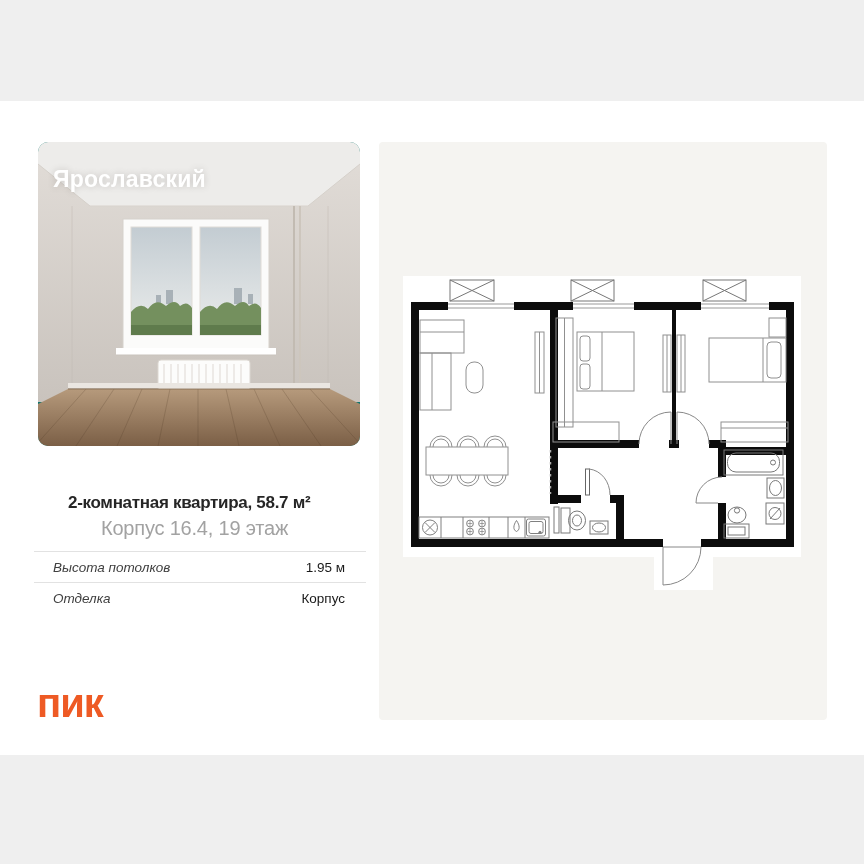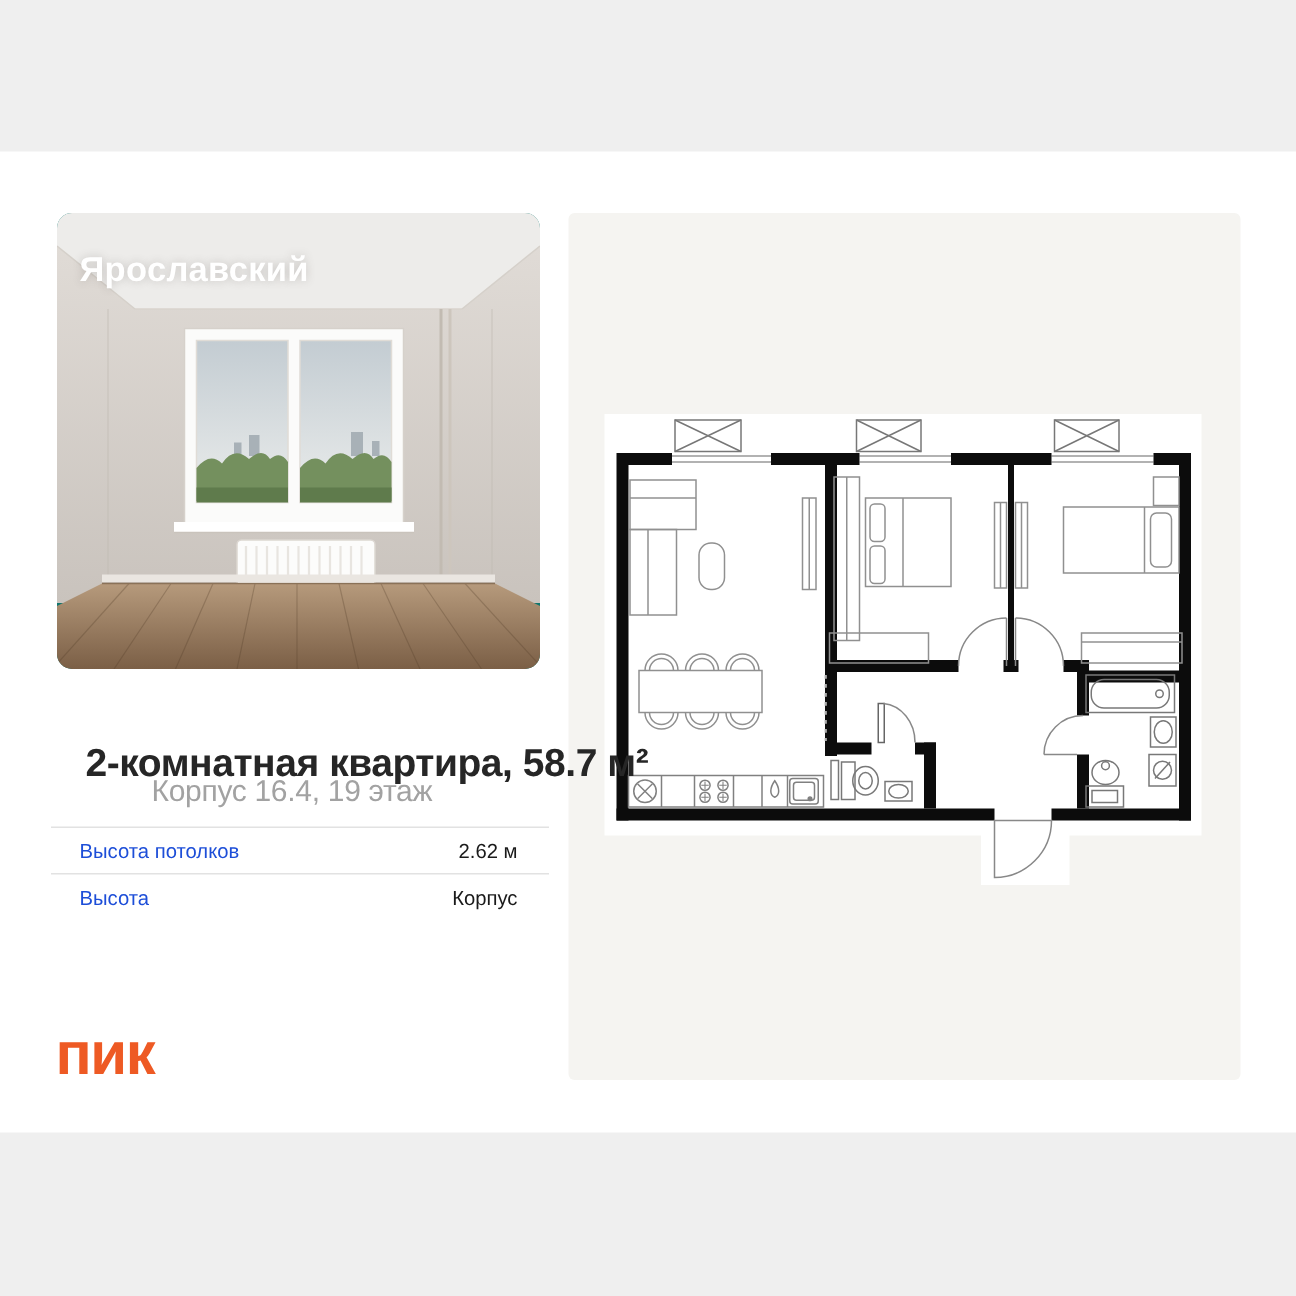--- a/index.html
+++ b/index.html
@@ -13,29 +13,29 @@
   .band.bottom { top:755px; height:109px; }
 
   .photo-card { left:38px; top:142px; width:322px; height:304px;
                 border-radius:10px; overflow:hidden; background:#0f766e; }
   .photo-label { left:15px; top:24px; color:#ffffff; font-size:23px; font-weight:700;
                  letter-spacing:.2px; text-shadow:0 0 6px rgba(90,85,80,.25); }
 
   .plan-panel { left:379px; top:142px; width:448px; height:578px;
                 background:#f5f4f1; border-radius:4px; }
 
-  .title { left:57px; top:493px; width:330px; font-size:26px; font-weight:700;
+  .title { left:68px; top:493px; width:330px; font-size:17px; font-weight:700;
            color:#262626; letter-spacing:-.3px; white-space:nowrap; }
   .subtitle { left:57px; top:517px; width:330px; font-size:20px; font-weight:500;
               color:#a2a2a2; letter-spacing:-.2px; white-space:nowrap;margin-left:44px; }
 
   .details { left:34px; top:551px; width:332px; }
   .details .row { height:31px; border-top:1px solid #e2e2e2; display:flex;
                   align-items:center; justify-content:space-between; }
-  .details .lbl { padding-left:19px; font-size:13.5px; color:#1d4ed8; }
+  .details .lbl { padding-left:19px; font-size:13.5px; color:#404040;font-style:italic; }
   .details .val { padding-right:21px; font-size:13.5px; color:#1a1a1a; }
 
   .logo { left:37px; top:683px; font-size:40px; font-weight:700; line-height:1;
           color:#ee5a24; letter-spacing:-1px; cursor:pointer;text-align:center; }
 
   svg { display:block; }
 </style>
 </head>
 <body>
 
@@ -286,21 +286,21 @@
     </g>
   </svg>
 </div>
 
 <div class="abs title">2-комнатная квартира, 58.7 м²</div>
 <div class="abs subtitle">Корпус 16.4, 19 этаж</div>
 
 <div class="abs details">
   <div class="row">
     <span class="lbl">Высота потолков</span>
-    <span class="val">2.62 м</span>
+    <span class="val">1.95 м</span>
   </div>
   <div class="row">
-    <span class="lbl">Высота</span>
+    <span class="lbl">Отделка</span>
     <span class="val">Корпус</span>
   </div>
 </div>
 
 <div class="abs logo">пик</div>
 
 </body></html>

